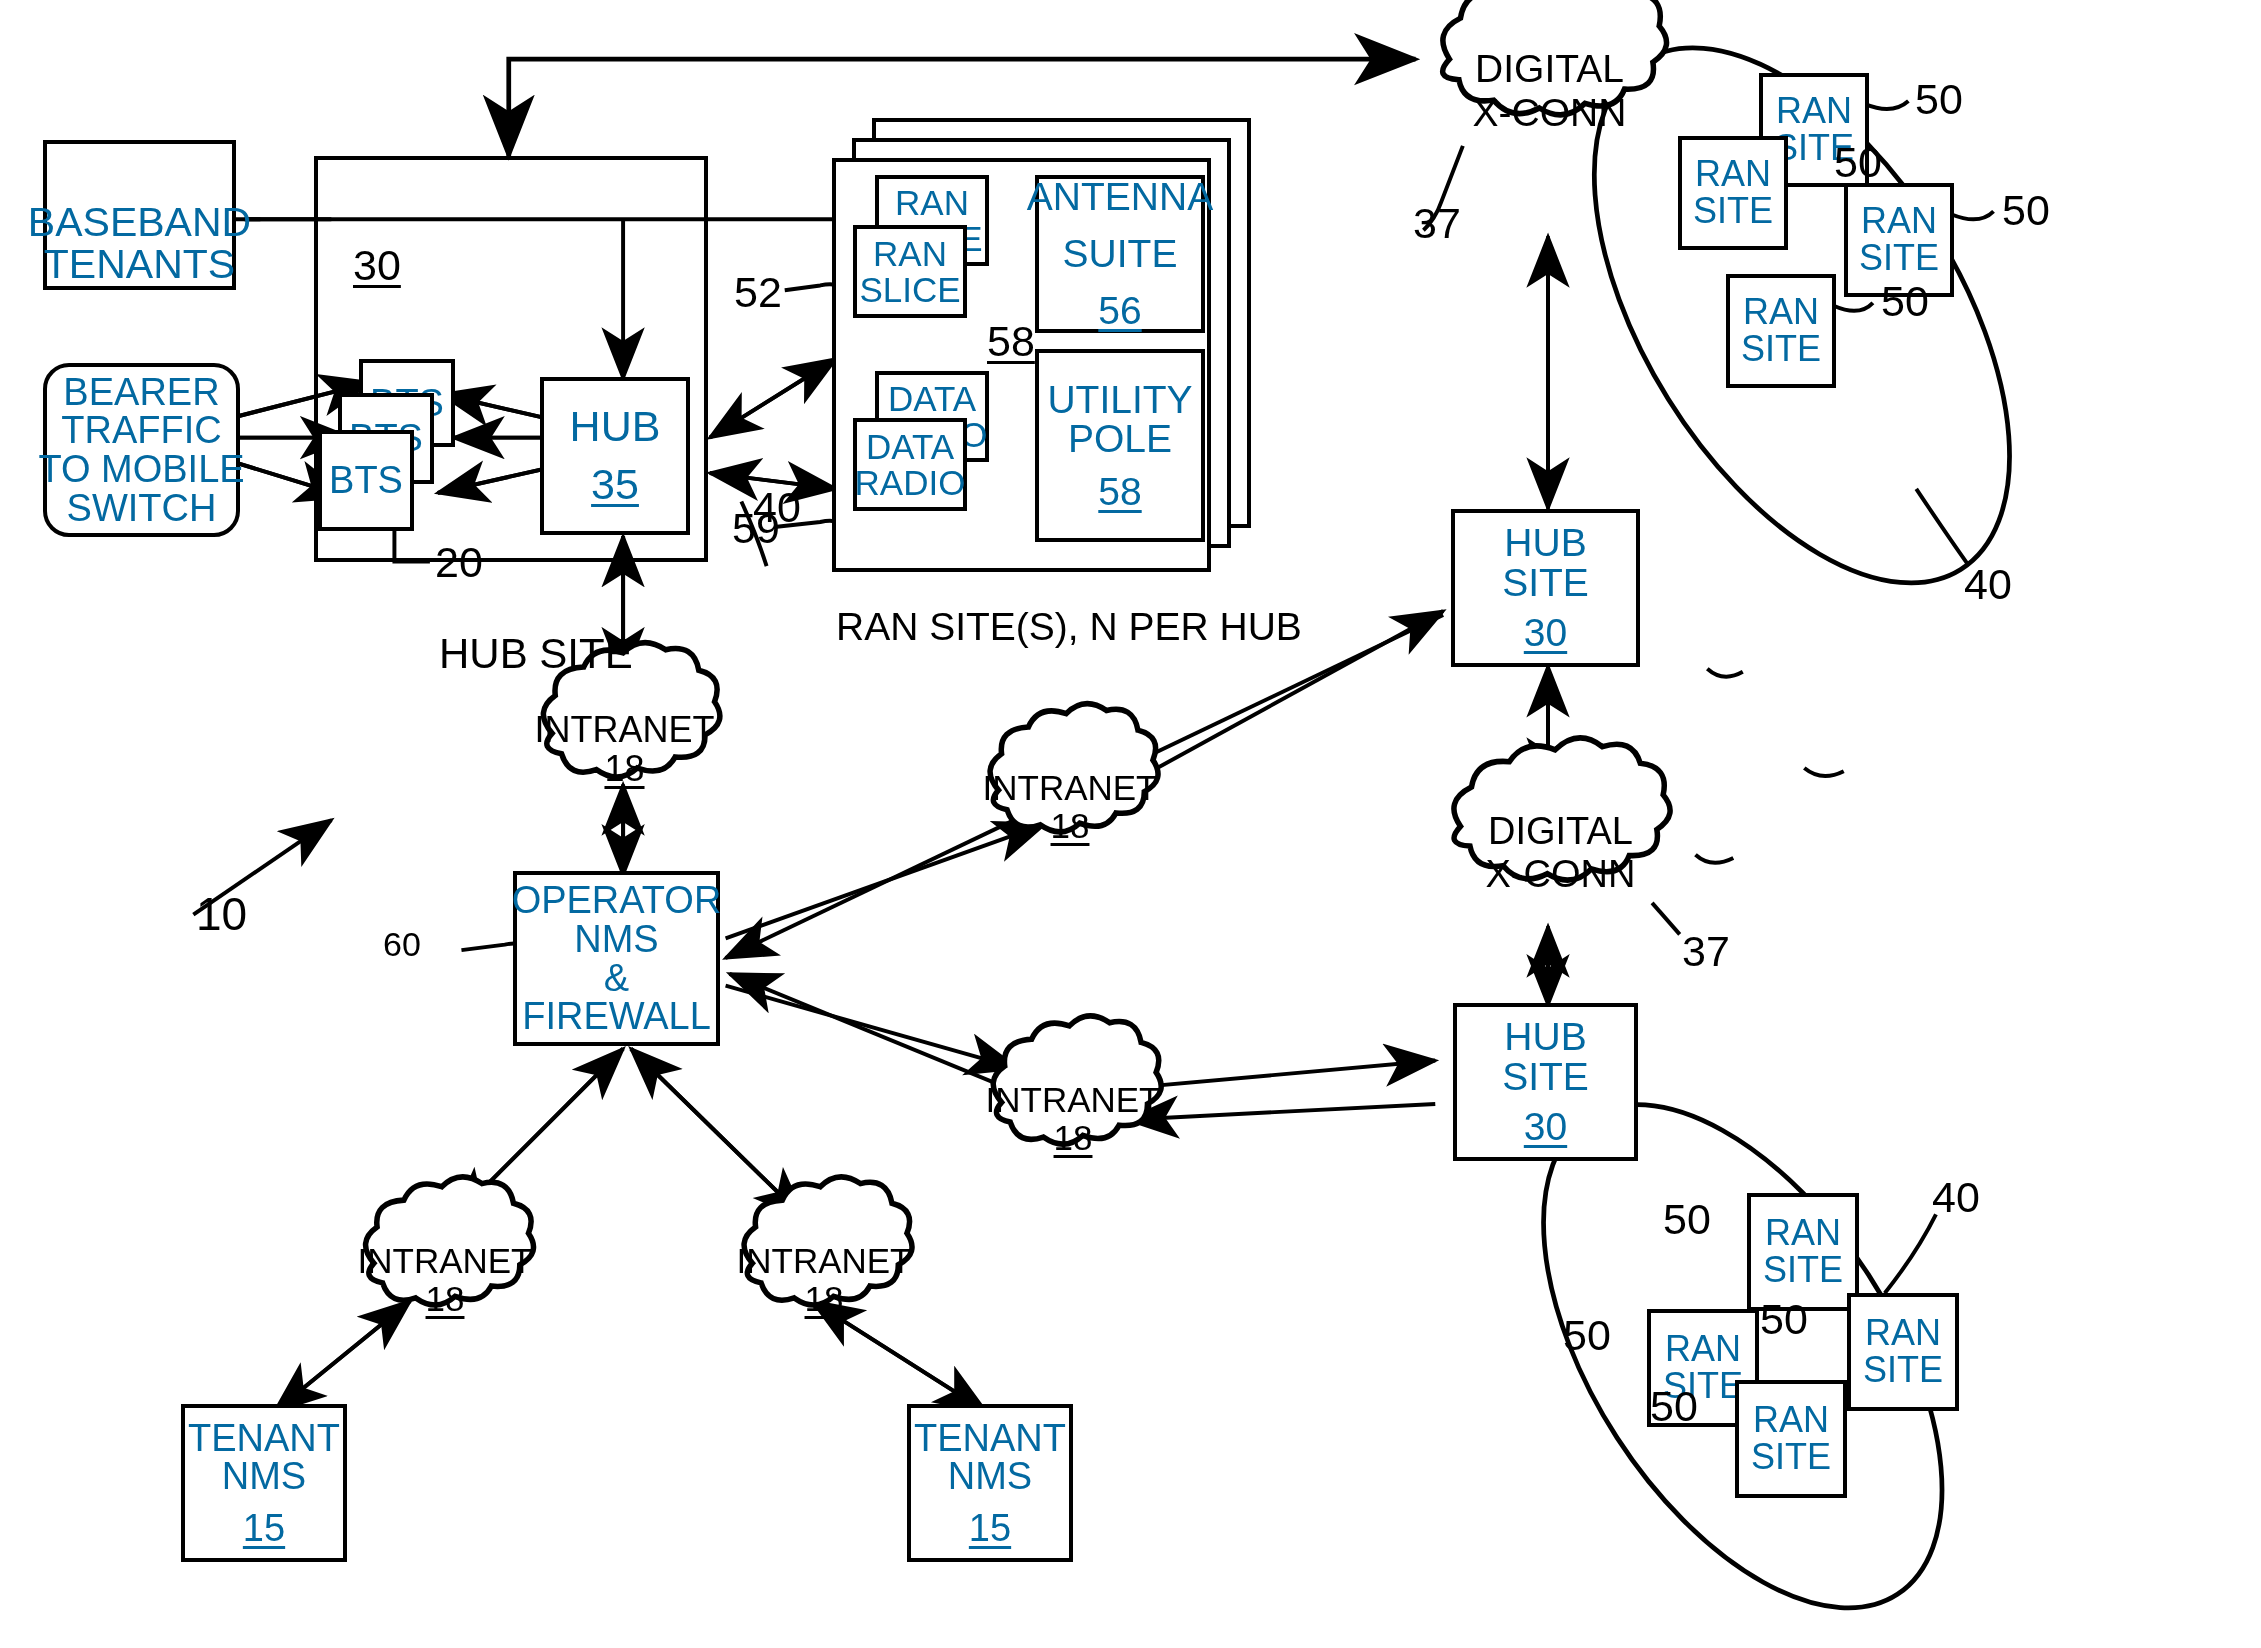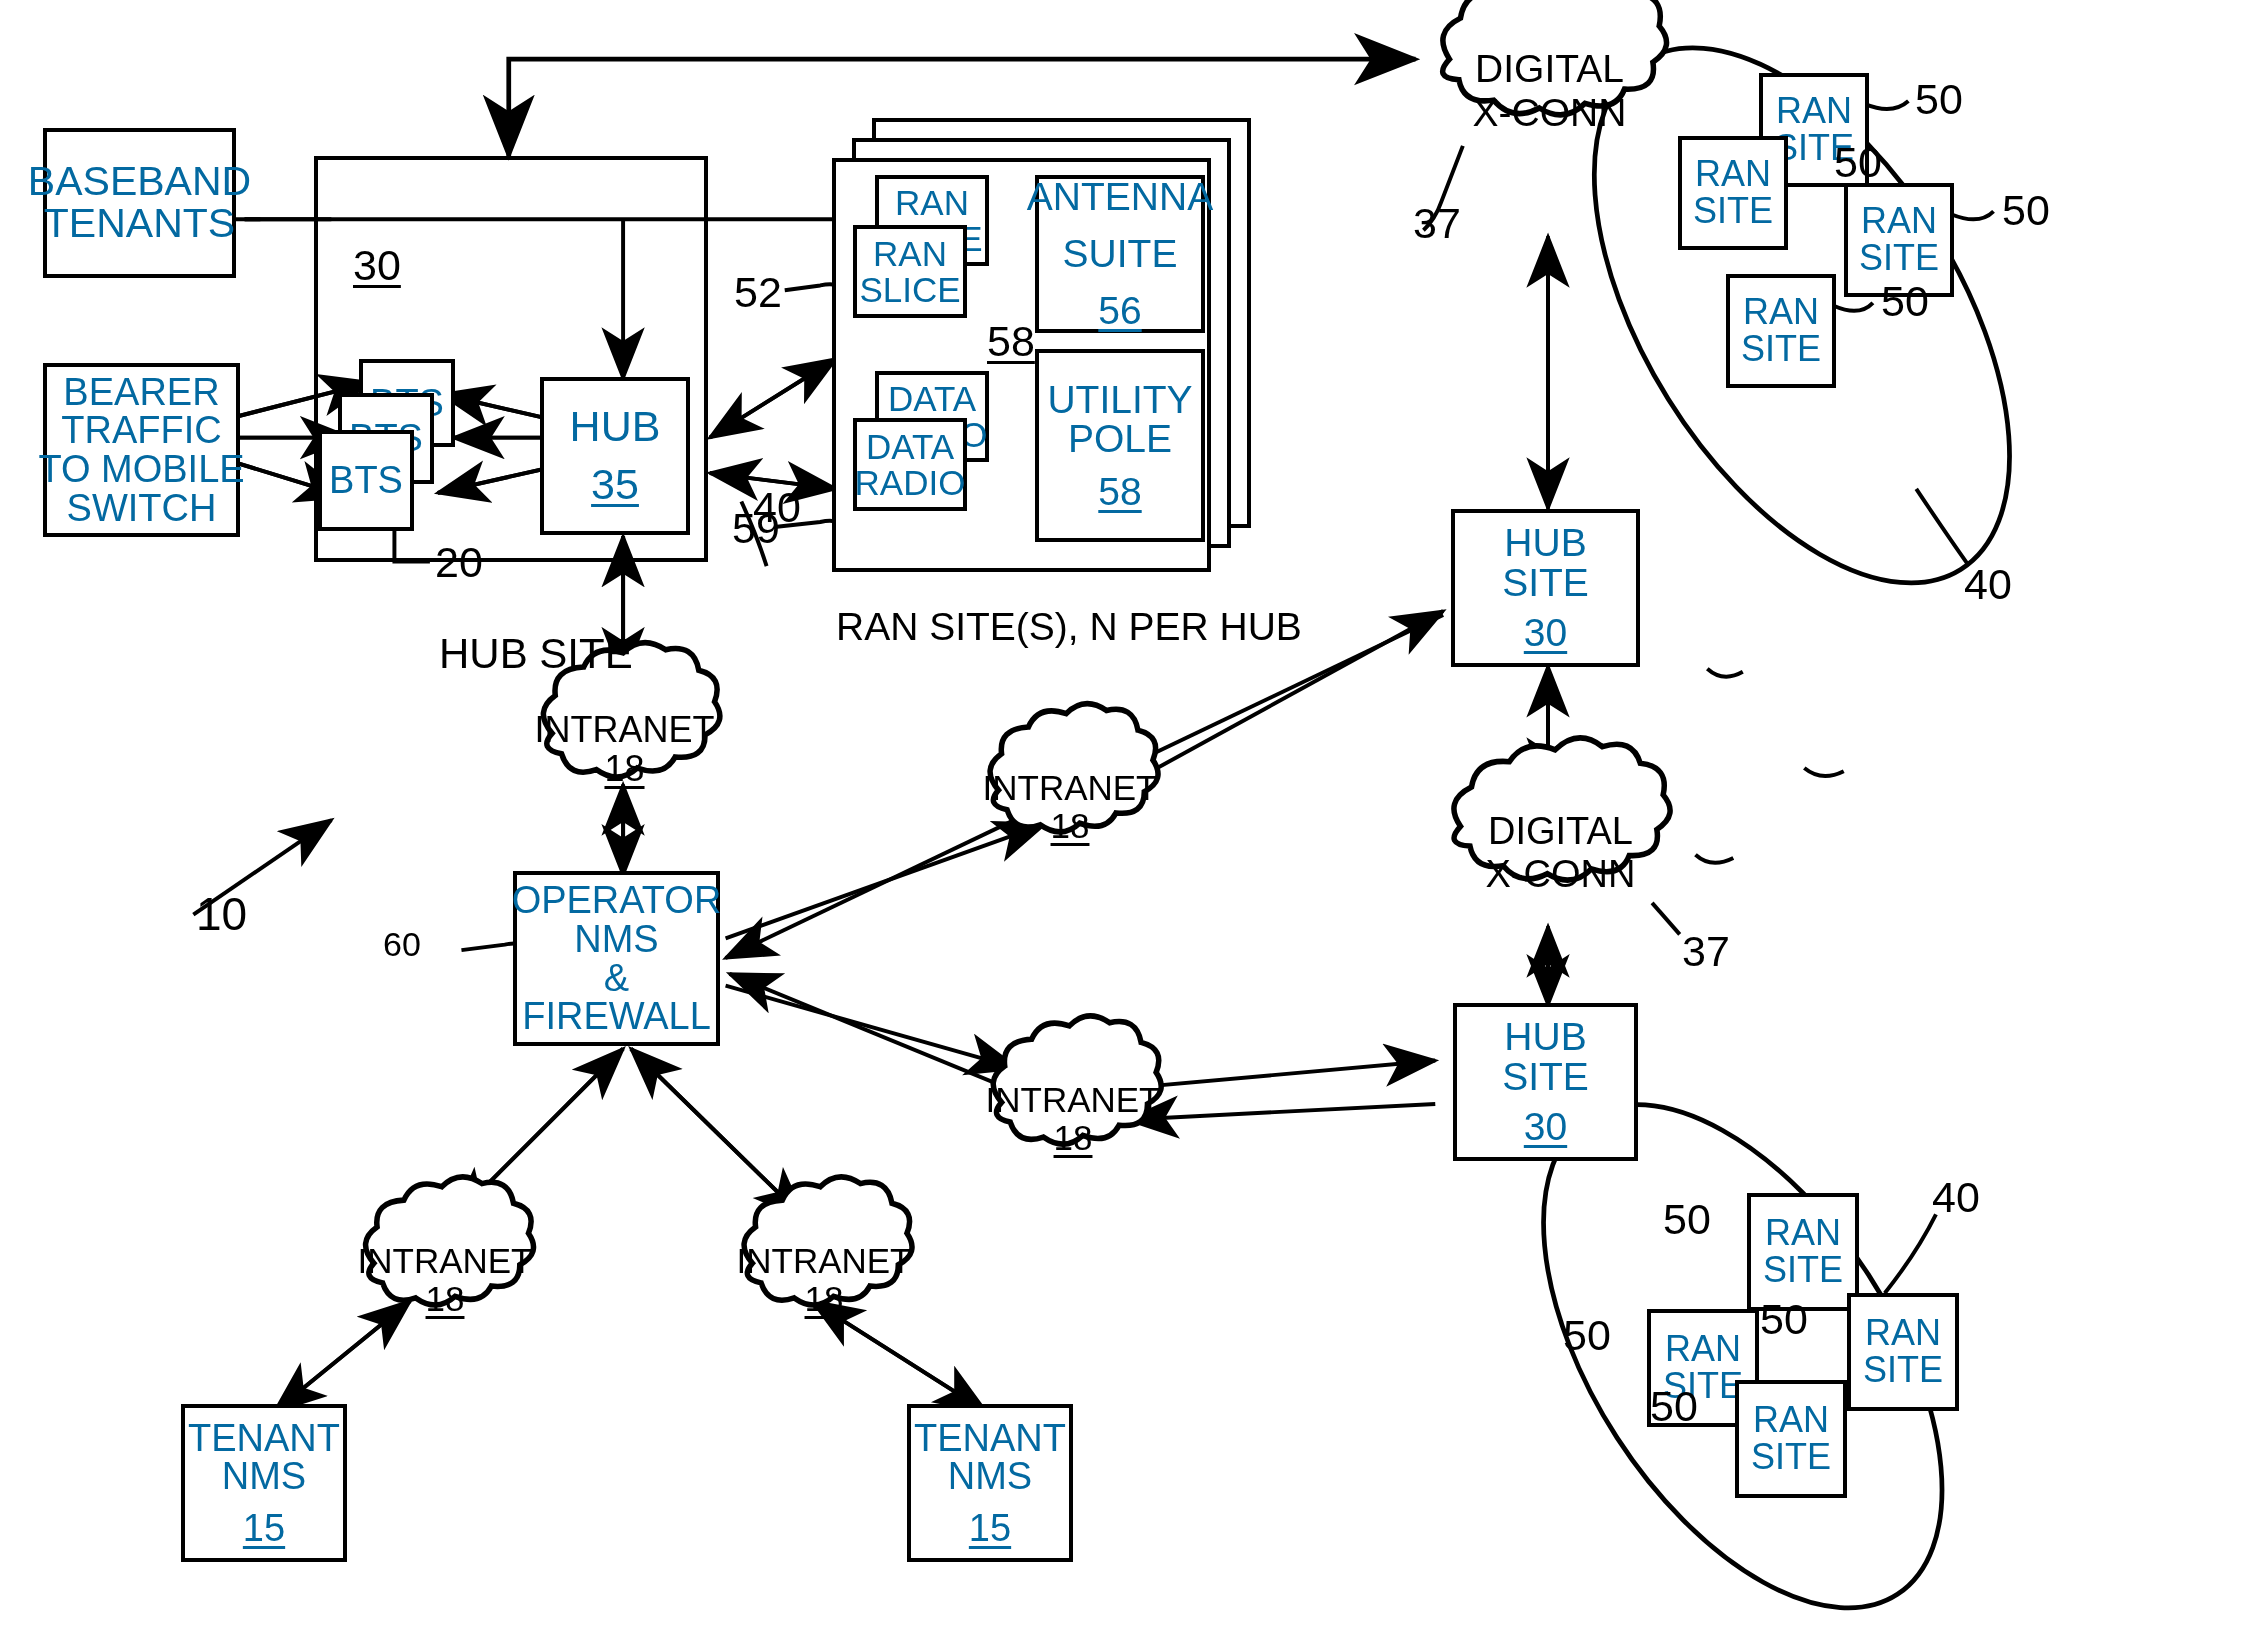--- a/index.html
+++ b/index.html
@@ -212,26 +212,26 @@
       </g>
 
       <g stroke-width="7" fill="#fff">
         <path d="M954,1602 q-23,-27 4,-46 q-4,-32 34,-34 q13,-29 48,-17 q23,-23 51,-4 q34,-8 40,25 q31,8 19,38 q17,25 -11,40 q0,31 -36,27 q-13,25 -46,13 q-23,21 -50,2 q-32,11 -42,-19 q-28,-6 -11,-25 z"></path>
       </g>
     </g>
   </svg>
 
   <div class="region" style="left:314px; top:156px; width:394px; height:406px;"></div>
 
-  <div class="box" style="left:43px; top:128px; width:193px; height:150px; font-size:41px; letter-spacing:0px;">
+  <div class="box" style="left:43px; top:140px; width:193px; height:150px; font-size:41px; letter-spacing:0px;justify-content:flex-end;">
     <span class="ln">BASEBAND</span>
     <span class="ln">TENANTS</span>
   </div>
 
-  <div class="box" style="left:43px; top:363px; width:197px; height:174px; font-size:38px;">
+  <div class="box" style="left:43px; top:363px; width:197px; height:174px; font-size:38px;border-radius:26px;">
     <span class="ln">BEARER</span>
     <span class="ln">TRAFFIC</span>
     <span class="ln">TO MOBILE</span>
     <span class="ln">SWITCH</span>
   </div>
 
   <div class="plain-label ref" style="left:353px; top:243px; font-size:43px;">30</div>
 
   <div class="box" style="left:359px; top:359px; width:96px; height:88px; font-size:38px; z-index:3;">
     <span class="ln">BTS</span>

